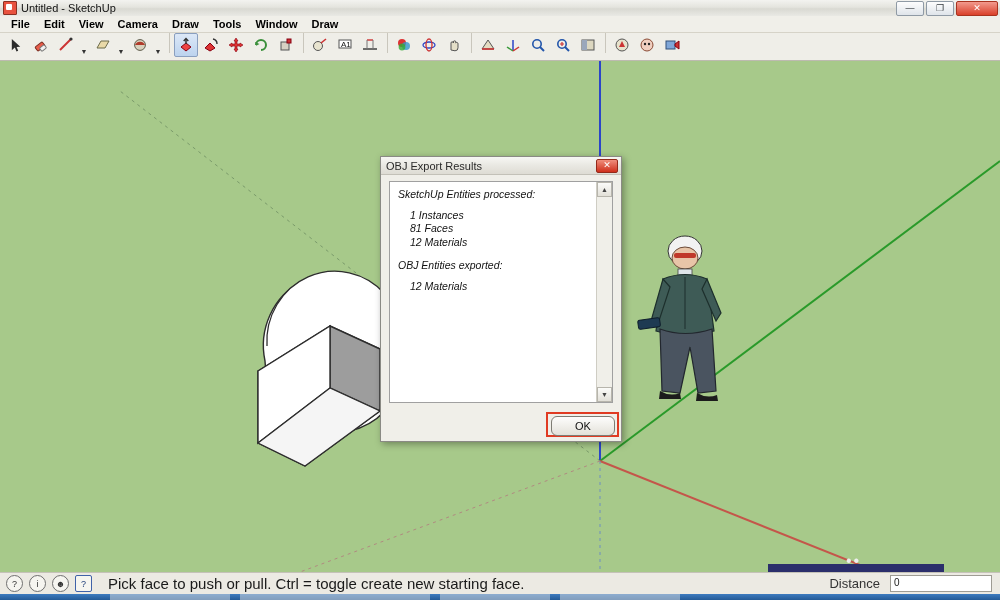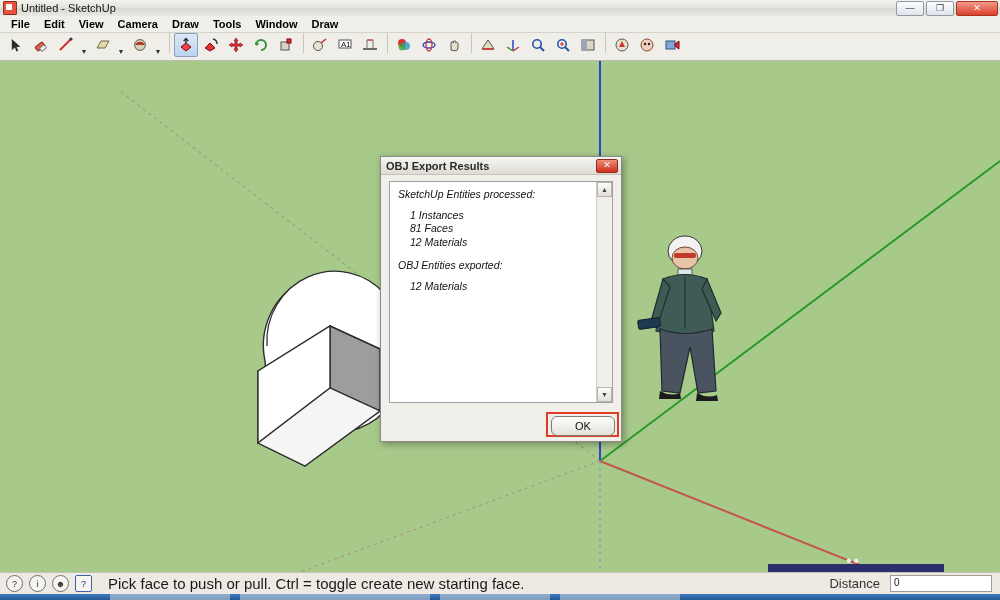--- a/index.html
+++ b/index.html
@@ -112,21 +112,21 @@
     position:absolute;left:380px;top:156px;width:240px;height:284px;
     background:#f0efe9;border:1px solid #8a8a84;
     box-shadow:2px 2px 7px rgba(0,0,0,.35);
   }
   .dlg-title{
     height:17px;
     background:linear-gradient(to bottom,#f7f7f4 0%,#e9e8e2 50%,#dedcd4 100%);
     border-bottom:1px solid #c3c1b8;
     display:flex;align-items:center;position:relative;
   }
-  .dlg-title .t{font-size:11px;font-weight:bold;color:#2a2a2a;margin-left:5px;}
+  .dlg-title .t{font-size:11px;font-weight:normal;color:#2a2a2a;margin-left:5px;}
   .dlg-close{
     position:absolute;right:3px;top:2px;width:20px;height:12px;
     background:linear-gradient(to bottom,#ef8e7c,#cf2f1b);
     border:1px solid #93291a;border-radius:2px;
     color:#fff;font-size:9px;line-height:11px;text-align:center;
   }
   .dlg-body{position:absolute;left:8px;top:24px;width:224px;height:222px;}
   .txtarea{
     position:absolute;left:0;top:0;width:224px;height:222px;
     background:#fff;border:1px solid #a0a0a0;box-sizing:border-box;

